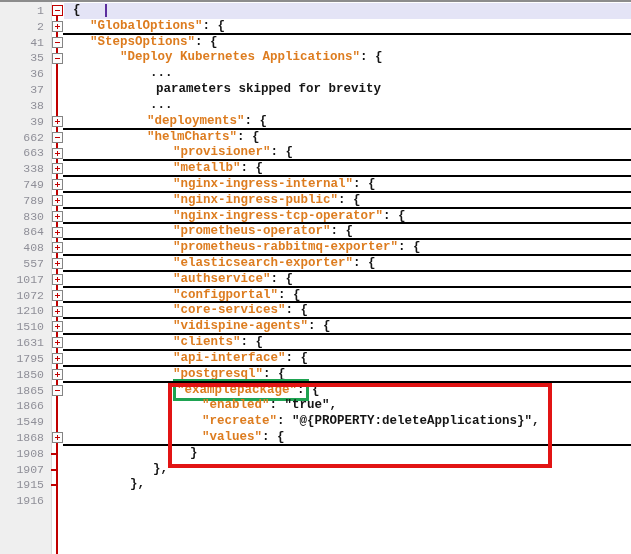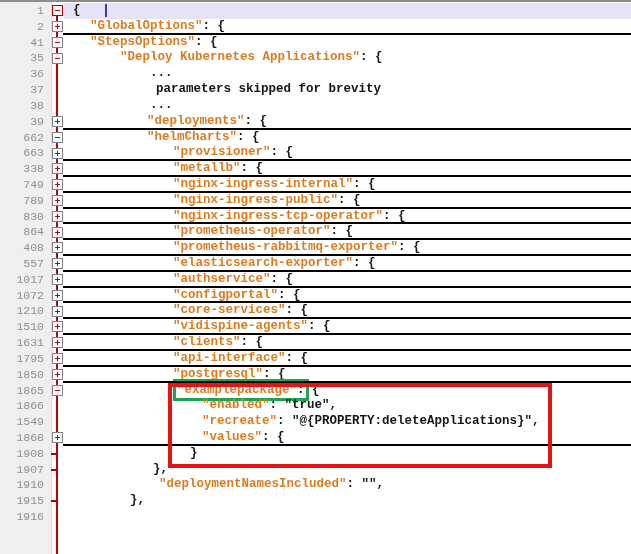--- a/index.html
+++ b/index.html
@@ -209,24 +209,20 @@
         <div class="gut">1908</div>
         <div class="ftick"></div>
         <div class="txt" style="left: 190px;"><span class="p">}</span></div>
       </div>
       <div class="row">
         <div class="gut">1907</div>
         <div class="ftick"></div>
         <div class="txt" style="left: 153px;"><span class="p">},</span></div>
       </div>
       <div class="row">
-        <div class="gut">1910</div>
-        <div class="txt" style="left: 159px;"><span class="s">"deploymentNamesIncluded"</span><span class="p">: "",</span></div>
-      </div>
-      <div class="row">
         <div class="gut">1915</div>
         <div class="ftick"></div>
         <div class="txt" style="left: 130px;"><span class="p">},</span></div>
       </div>
       <div class="row">
         <div class="gut">1916</div>
         <div class="txt" style="left: 130px;"></div>
       </div>
     </div>
   <div id="redbox" style="left: 168px; top: 383px; width: 384px; height: 85px;"></div>

